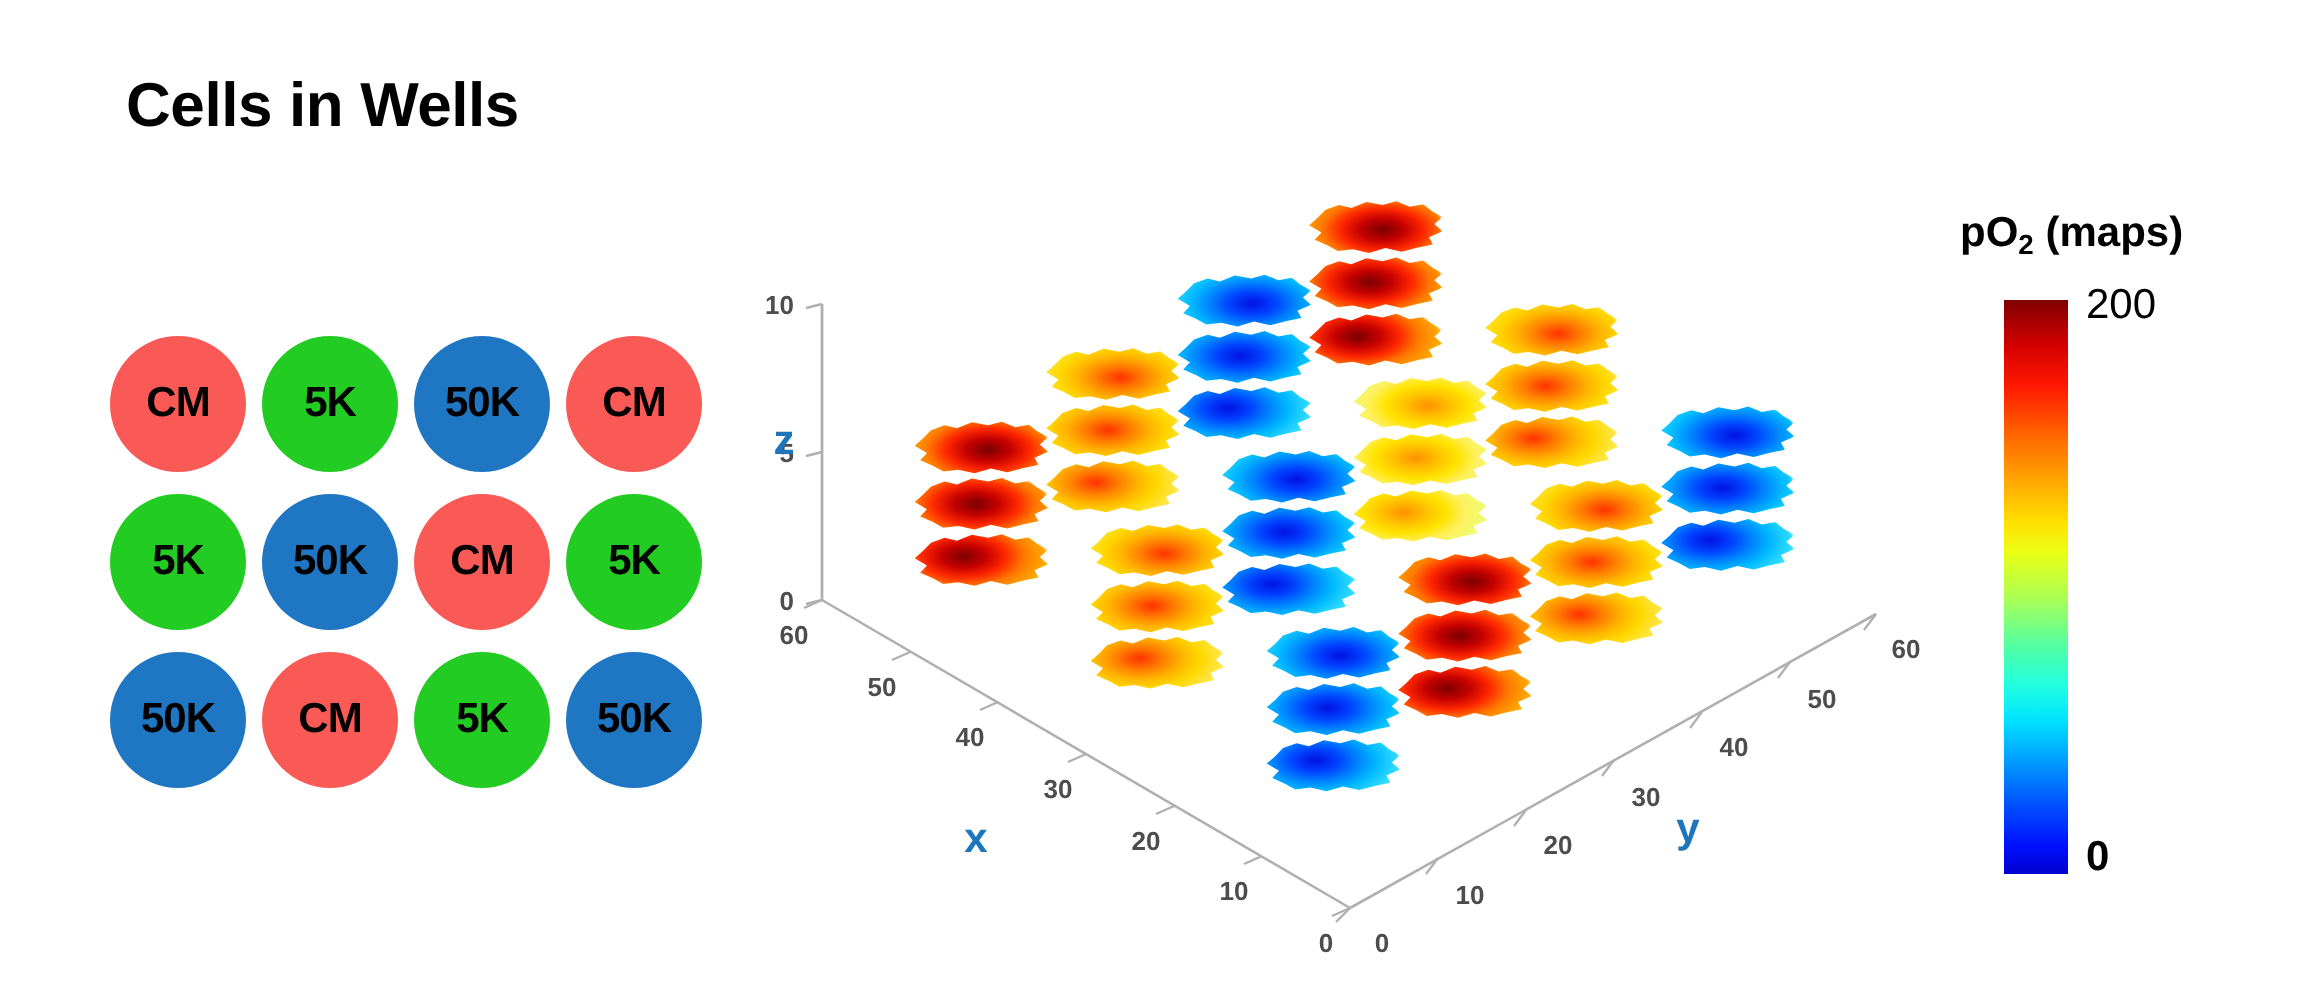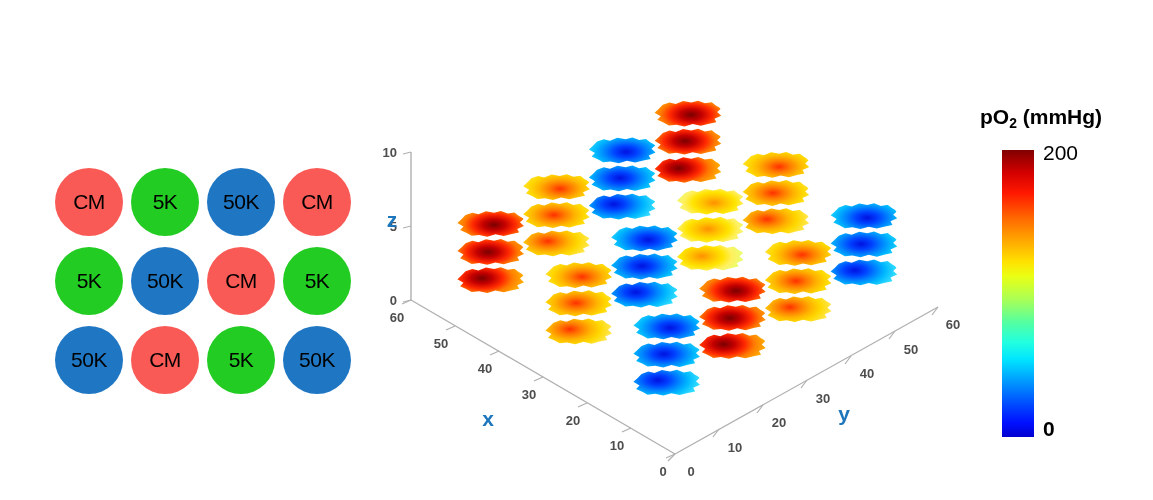--- a/index.html
+++ b/index.html
@@ -26,21 +26,21 @@
   .sub{font-size:0.66em;vertical-align:-0.28em;font-weight:bold;}
 
   
   #well-plate{
     position:absolute;left:55px;top:168px;width:300px;height:235px;
   }
   .well-row{display:flex;gap:8px;margin-bottom:11px;height:68px;}
   .well{
     width:68px;height:68px;border-radius:50%;
     display:flex;align-items:center;justify-content:center;
-    font-weight:normal;font-size:21px;color:#000;
+    font-weight:bold;font-size:21px;color:#000;
     letter-spacing:-0.5px;
     flex:0 0 auto;
   }
 
   
   #plot3d{
     position:absolute;left:380px;top:132px;width:580px;height:350px;
   }
   #plot3d svg{position:absolute;left:0;top:0;}
   .ticklbl{
@@ -89,20 +89,21 @@
       #0000d0 100%);
   }
   #cb-max{position:absolute;left:68px;top:36px;font-size:21px;font-weight:normal;color:#000;}
   #cb-min{position:absolute;left:68px;top:312px;font-size:21px;font-weight:bold;color:#000;}
 </style>
 </head>
 <body>
 
 <div class="fig">
 
+  <div class="title" id="title-left">Cells in Wells</div>
 
 
   <div id="well-plate">
     <div class="well-row">
       <div class="well" style="background: rgb(250, 90, 85);">
           <span>CM</span>
         </div>
       <div class="well" style="background: rgb(34, 204, 34);">
           <span>5K</span>
         </div>
@@ -254,19 +255,19 @@
         </div>
         <div class="blob" style="left: 449.265px; top: 36.446px; width: 68px; height: 120px;">
           <div class="layer" style="height: 30px; left: 0px; top: 88.72px; clip-path: polygon(14% 22%, 24% 14%, 33% 19%, 44% 9%, 56% 14%, 66% 8%, 76% 17%, 86% 13%, 92% 24%, 100% 34%, 94% 46%, 100% 58%, 90% 68%, 93% 80%, 82% 85%, 70% 92%, 58% 86%, 46% 94%, 34% 88%, 23% 91%, 15% 81%, 6% 72%, 11% 60%, 2% 48%, 8% 36%); background: radial-gradient(62% 70% at 38% 44%, rgb(0, 18, 224) 0%, rgb(0, 64, 255) 26%, rgb(0, 130, 255) 50%, rgb(0, 184, 255) 72%, rgb(53, 224, 255) 100%), linear-gradient(47deg, rgb(53, 224, 255), rgb(0, 130, 255));"></div>
           <div class="layer" style="height: 30px; left: 0px; top: 60.6px; clip-path: polygon(14% 22%, 24% 14%, 33% 19%, 44% 9%, 56% 14%, 66% 8%, 76% 17%, 86% 13%, 92% 24%, 100% 34%, 94% 46%, 100% 58%, 90% 68%, 93% 80%, 82% 85%, 70% 92%, 58% 86%, 46% 94%, 34% 88%, 23% 91%, 15% 81%, 6% 72%, 11% 60%, 2% 48%, 8% 36%); background: radial-gradient(62% 70% at 47% 50%, rgb(0, 18, 224) 0%, rgb(0, 64, 255) 26%, rgb(0, 130, 255) 50%, rgb(0, 184, 255) 72%, rgb(53, 224, 255) 100%), linear-gradient(102deg, rgb(53, 224, 255), rgb(0, 130, 255));"></div>
           <div class="layer" style="height: 30px; left: 0px; top: 32.48px; clip-path: polygon(14% 22%, 24% 14%, 33% 19%, 44% 9%, 56% 14%, 66% 8%, 76% 17%, 86% 13%, 92% 24%, 100% 34%, 94% 46%, 100% 58%, 90% 68%, 93% 80%, 82% 85%, 70% 92%, 58% 86%, 46% 94%, 34% 88%, 23% 91%, 15% 81%, 6% 72%, 11% 60%, 2% 48%, 8% 36%); background: radial-gradient(62% 70% at 56% 56%, rgb(0, 18, 224) 0%, rgb(0, 64, 255) 26%, rgb(0, 130, 255) 50%, rgb(0, 184, 255) 72%, rgb(53, 224, 255) 100%), linear-gradient(157deg, rgb(53, 224, 255), rgb(0, 130, 255));"></div>
         </div>
       </div>
   </div>
 
   <div id="colorbar-group">
-    <div id="cb-title"><span>pO</span><span class="sub">2</span><span> (mmHg)</span></div>
+    <div id="cb-title"><span>pO</span><span class="sub">2</span><span> (maps)</span></div>
     <div id="cb-bar"></div>
     <div id="cb-max">200</div>
     <div id="cb-min">0</div>
   </div>
 
 </div>
 
 </body></html>

